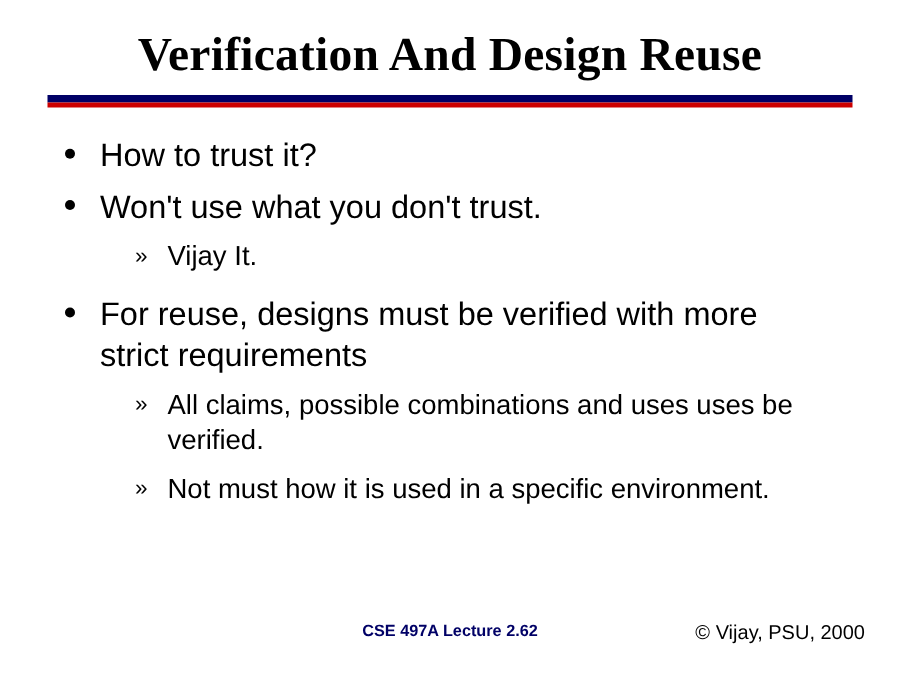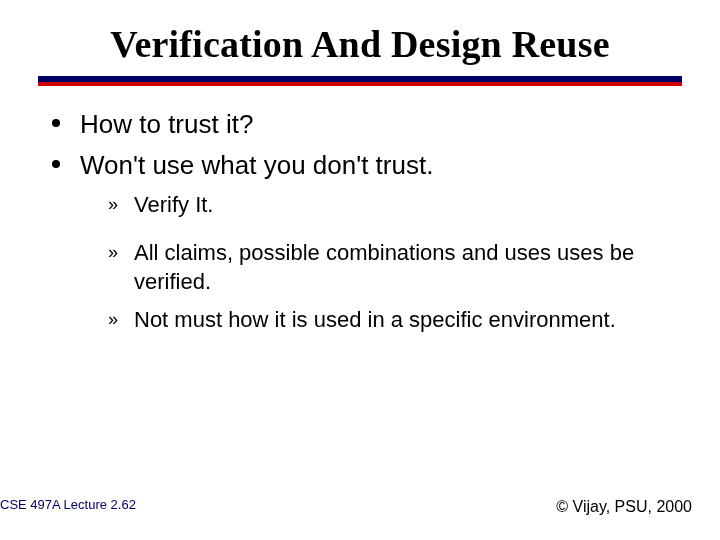--- a/index.html
+++ b/index.html
@@ -10,21 +10,21 @@
   .rule .bar1 { height: 6px; background: #000066; }
   .rule .bar2 { height: 4px; background: #cc0000; }
   .content { padding: 22px 14px 0 14px; font-family: Arial, Helvetica, sans-serif; }
   .l1 { display: flex; align-items: flex-start; font-size: 26px; line-height: 1.28; margin-bottom: 8px; }
   .l1 .bmark { width: 28px; flex: 0 0 28px; display: flex; align-items: center; }
   .l1 .bmark .dot { width: 8px; height: 8px; background: #000; border-radius: 50%; margin-top: 11px; }
   .l1 .txt { flex: 1; }
   .l2 { display: flex; align-items: flex-start; font-size: 22px; line-height: 1.3; margin: 4px 0 10px 56px; }
   .l2 .bmark { width: 26px; flex: 0 0 26px; font-size: 18px; padding-top: 2px; }
   .spacer-sm { height: 6px; }
-  .footer-center { position: absolute; bottom: 20px; left: 0; width: 100%; text-align: left; font-family: Arial, Helvetica, sans-serif; font-size: 13px; font-weight: normal; color: #000066; }
+  .footer-center { position: absolute; bottom: 20px; left: 0; width: 100%; text-align: center; font-family: Arial, Helvetica, sans-serif; font-size: 13px; font-weight: bold; color: #000066; }
   .footer-right { position: absolute; bottom: 16px; right: 28px; font-family: Arial, Helvetica, sans-serif; font-size: 16px; color: #000; }
 </style>
 </head>
 <body>
 
 <div class="slide">
 
   <div class="title">Verification And Design Reuse</div>
 
   <div class="rule">
@@ -43,25 +43,31 @@
 
     <div class="l1">
       <span class="bmark">
           <span class="dot"></span>
         </span>
       <span class="txt">Won't use what you don't trust.</span>
     </div>
 
     <div class="l2">
       <span class="bmark">»</span>
-      <span class="txt">Verify It.</span>
+      <span class="txt">Vijay It.</span>
     </div>
 
     <div class="spacer-sm"></div>
 
+    <div class="l1">
+      <span class="bmark">
+          <span class="dot"></span>
+        </span>
+      <span class="txt">For reuse, designs must be verified with more strict requirements</span>
+    </div>
 
     <div class="l2">
       <span class="bmark">»</span>
       <span class="txt">All claims, possible combinations and uses uses be verified.</span>
     </div>
 
     <div class="l2">
       <span class="bmark">»</span>
       <span class="txt">Not must how it is used in a specific environment.</span>
     </div>

